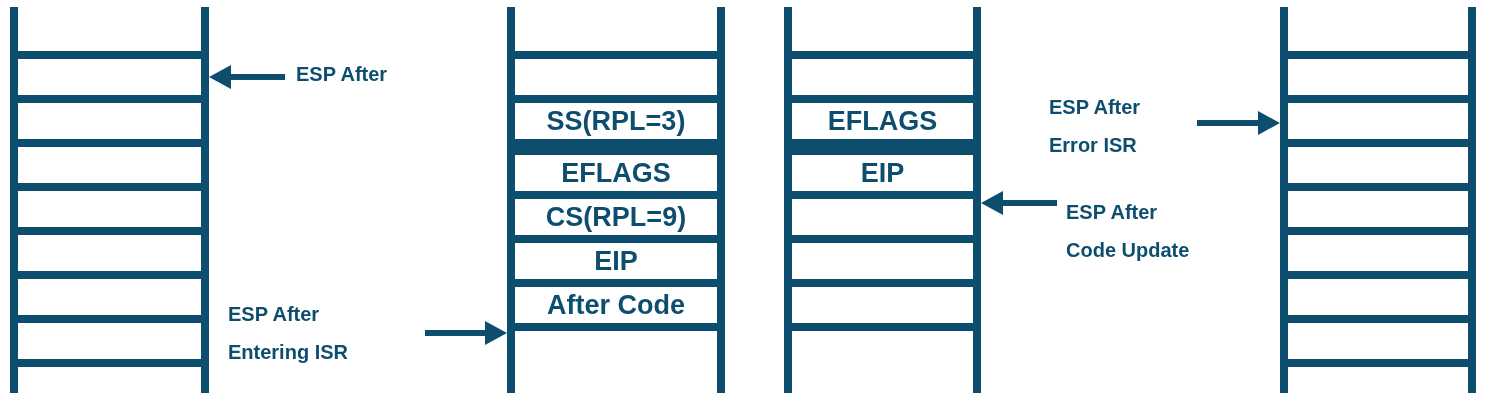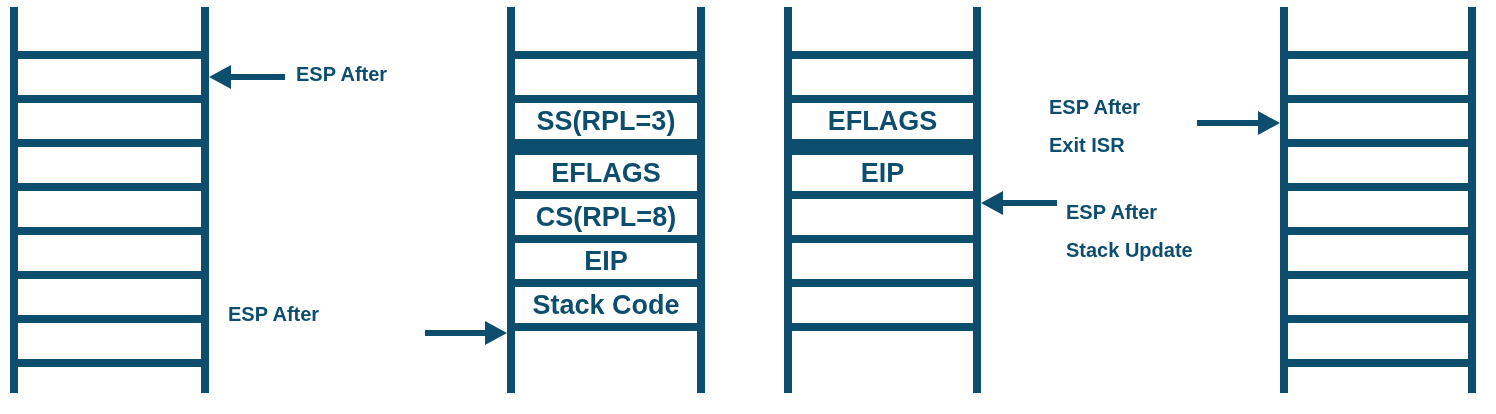--- a/index.html
+++ b/index.html
@@ -88,35 +88,35 @@
     <div class="rung"></div>
     <div class="cell"></div>
     <div class="rung"></div>
     <div class="cell"></div>
     <div class="rung"></div>
     <div class="cell"></div>
     <div class="rung"></div>
     <div class="spacer-bottom"></div>
   </div>
 
-  <div class="ladder" style="left:507px; width:198px;">
+  <div class="ladder" style="left:507px; width:218px;">
     <div class="spacer-top"></div>
     <div class="rung"></div>
     <div class="cell"></div>
     <div class="rung"></div>
     <div class="cell">SS(RPL=3)</div>
     <div class="rung"></div>
     <div class="rung"></div>
     <div class="cell">EFLAGS</div>
     <div class="rung"></div>
-    <div class="cell">CS(RPL=8)</div>
+    <div class="cell">CS(RPL=9)</div>
     <div class="rung"></div>
     <div class="cell">EIP</div>
     <div class="rung"></div>
-    <div class="cell">Stack Code</div>
+    <div class="cell">After Code</div>
     <div class="rung"></div>
     <div class="spacer-bottom"></div>
   </div>
 
   <div class="ladder" style="left:784px; width:197px;">
     <div class="spacer-top"></div>
     <div class="rung"></div>
     <div class="cell"></div>
     <div class="rung"></div>
     <div class="cell">EFLAGS</div>
@@ -156,37 +156,38 @@
   <div class="arrow" style="left:209px; top:65px; width:76px;">
     <div class="head-left"></div>
     <div class="shaft"></div>
   </div>
   <div class="callout" style="left:296px; top:55px;">
     <div>ESP After</div>
   </div>
 
   <div class="callout" style="left:228px; top:295px;">
     <div>ESP After</div>
+    <div>Entering ISR</div>
   </div>
   <div class="arrow" style="left:425px; top:321px; width:82px;">
     <div class="shaft"></div>
     <div class="head-right"></div>
   </div>
 
   <div class="callout" style="left:1049px; top:88px;">
     <div>ESP After</div>
-    <div>Exit ISR</div>
+    <div>Error ISR</div>
   </div>
   <div class="arrow" style="left:1197px; top:111px; width:83px;">
     <div class="shaft"></div>
     <div class="head-right"></div>
   </div>
 
   <div class="arrow" style="left:981px; top:191px; width:76px;">
     <div class="head-left"></div>
     <div class="shaft"></div>
   </div>
   <div class="callout" style="left:1066px; top:193px;">
     <div>ESP After</div>
-    <div>Stack Update</div>
+    <div>Code Update</div>
   </div>
 
 </div>
 
 </body></html>

